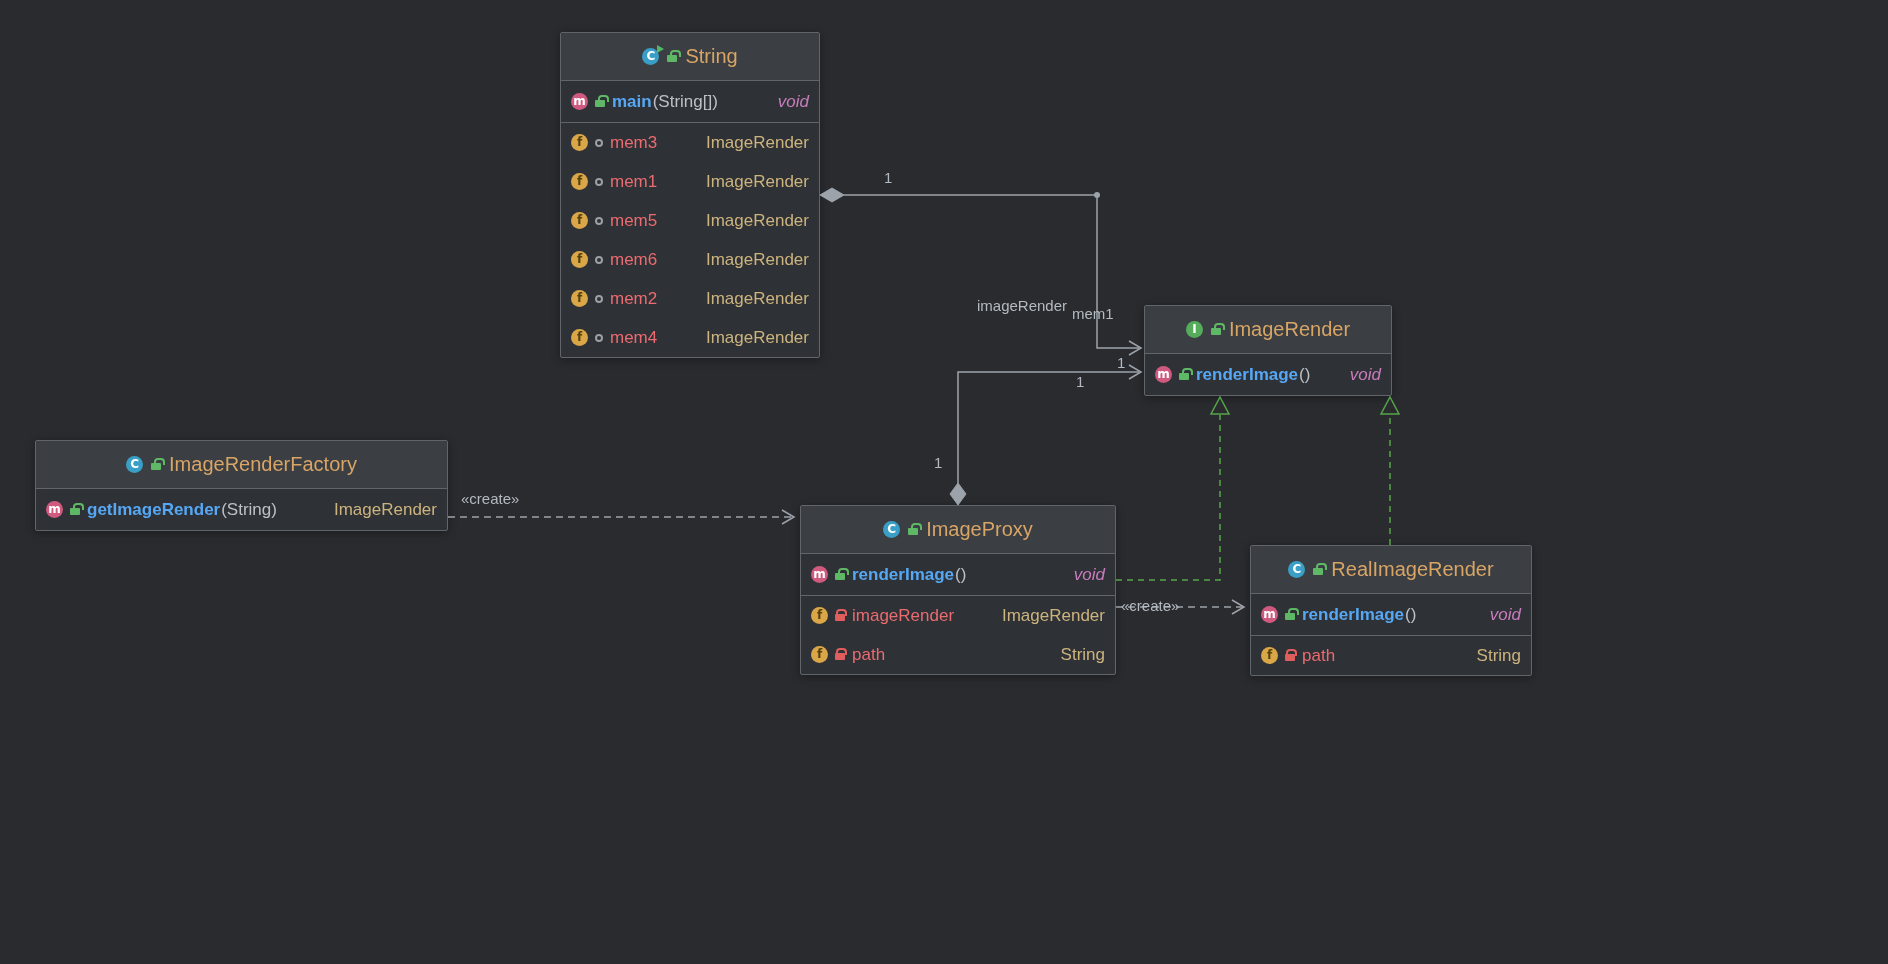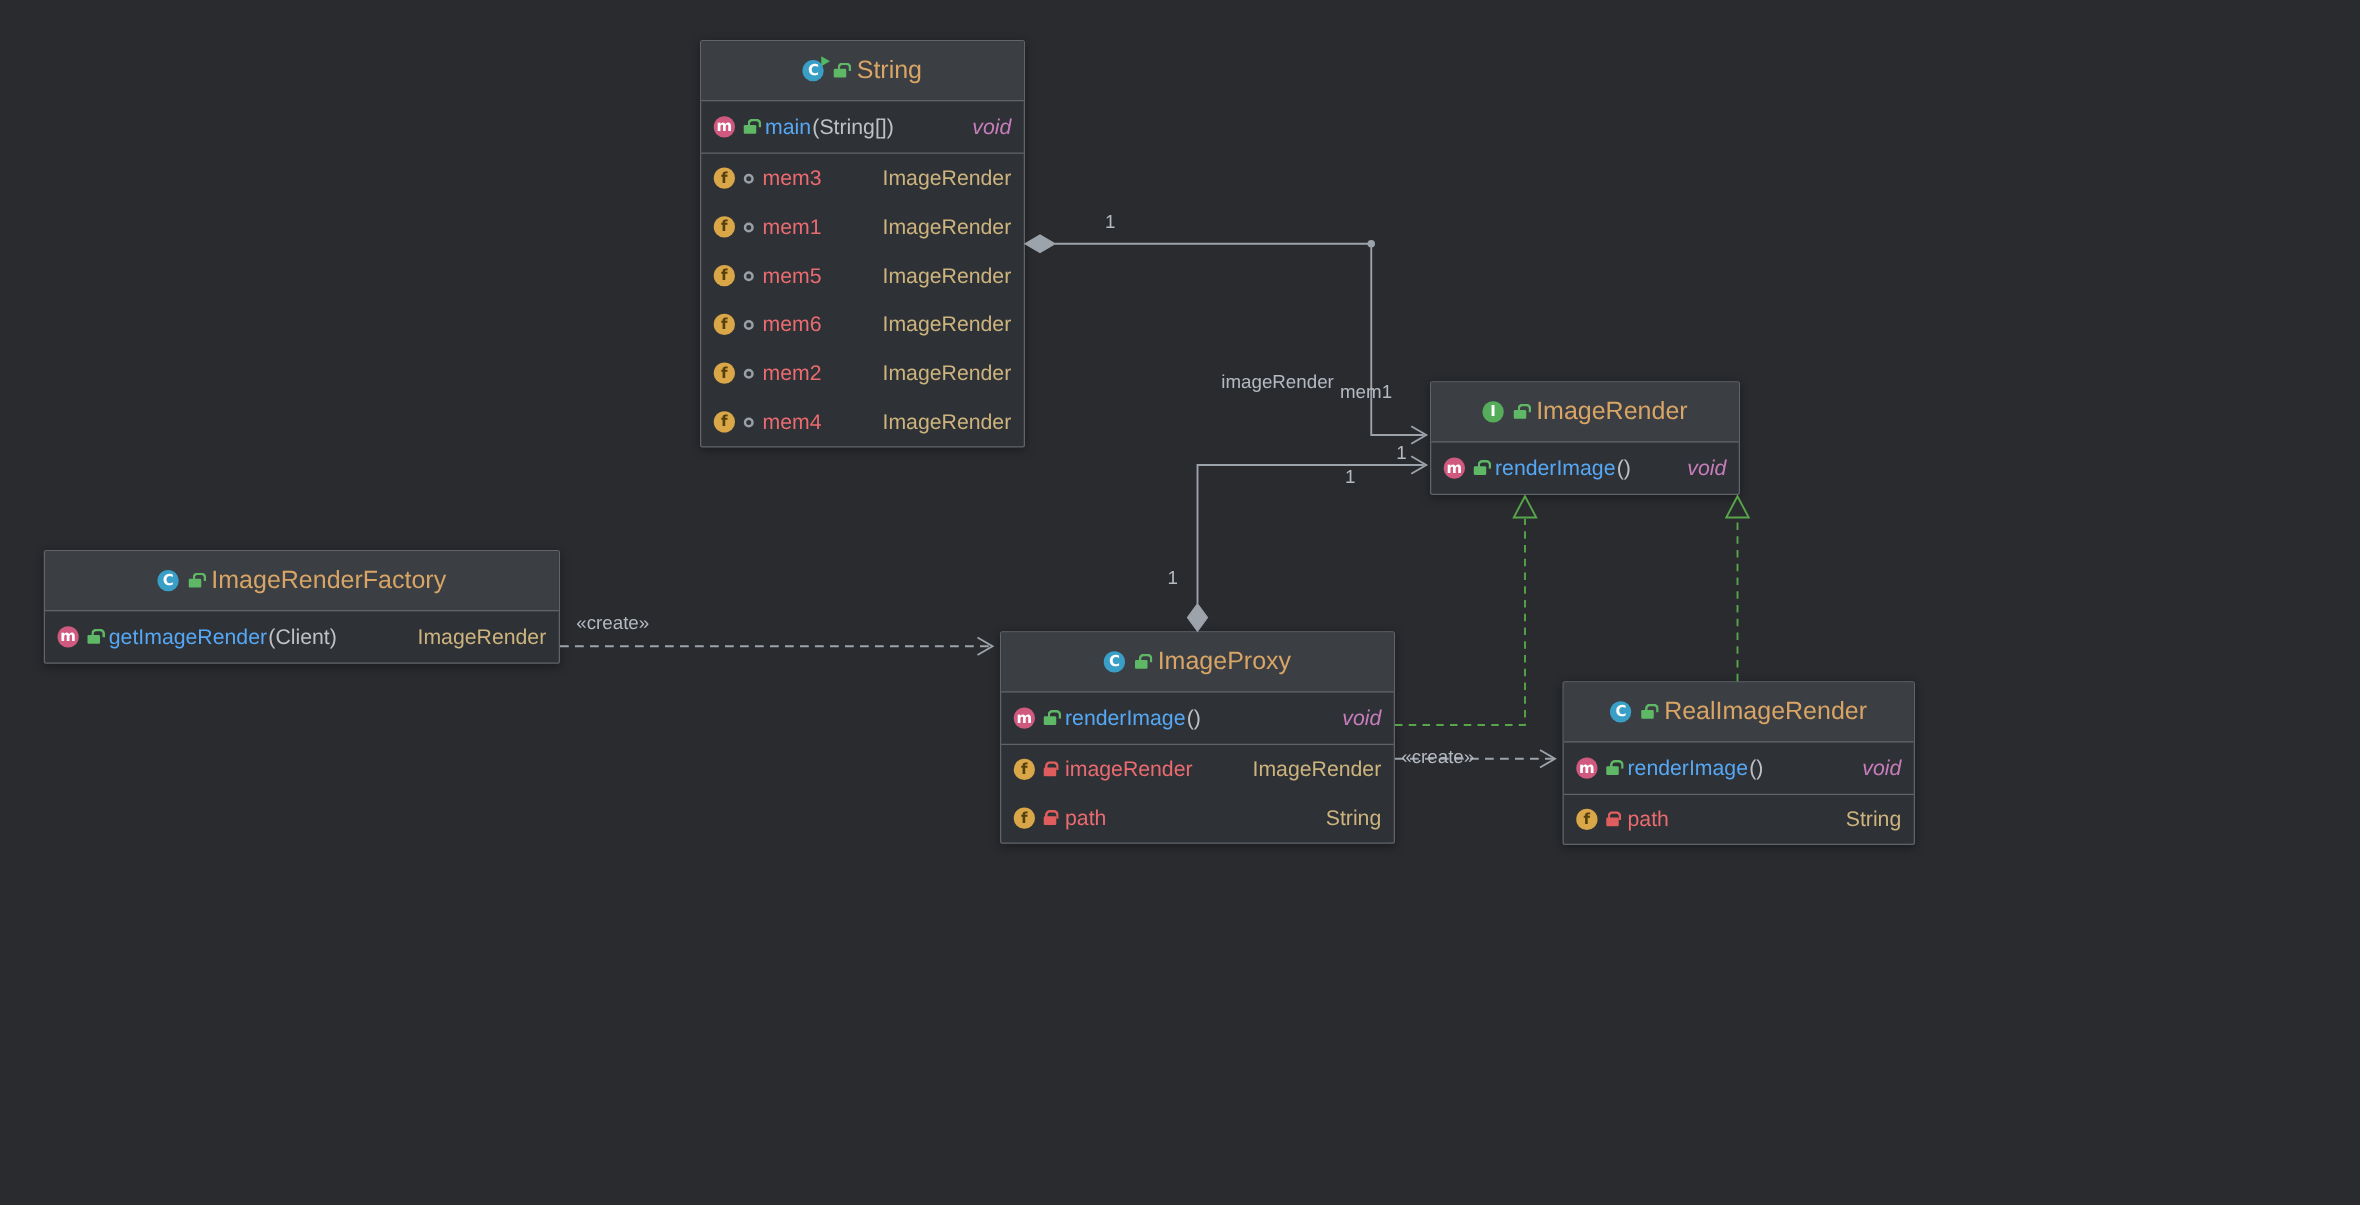--- a/index.html
+++ b/index.html
@@ -54,21 +54,21 @@
     width: 7px; height: 5px; border: 2px solid; border-bottom: none;
     border-radius: 4px 4px 0 0;
   }
   .lock.public { background: var(--lock-public, #5fb865); }
   .lock.public::before { border-color: var(--lock-public, #5fb865); left: 3px; }
   .lock.private { background: var(--lock-private, #e05d5d); }
   .lock.private::before { border-color: var(--lock-private, #e05d5d); left: 1px; }
   .visdot { width: 8px; height: 8px; border: 2px solid var(--vis-package, #9aa0a6); border-radius: 50%; flex: none; }
 
   .mname { color: var(--field, #ea6b70); white-space: nowrap; }
-  .method .mname { color: var(--method, #56a8f5); }
+  .method .mname { color: var(--method, #56a8f5); font-weight: bold; }
   .mparams { color: var(--param, #bdc1c6); margin-left: -6px; white-space: nowrap; }
   .mtype { margin-left: auto; color: var(--type, #cdb47e); white-space: nowrap; }
   .mtype.kw { color: var(--keyword, #c77dbb); font-style: italic; }
 
   .elabel { position: absolute; color: var(--label, #b4bac1); font-size: 15px; white-space: nowrap; }
 
   .solid-line { stroke: var(--line, #9da3ab); stroke-width: 1.5; fill: none; }
   .dash-line  { stroke: var(--line, #9da3ab); stroke-width: 1.5; fill: none; stroke-dasharray: 7 5; }
   .arrow-open { stroke: var(--line, #9da3ab); stroke-width: 1.5; fill: none; }
   .diamond { fill: var(--line, #9da3ab); stroke: var(--line, #9da3ab); }
@@ -137,21 +137,21 @@
 <div class="uml-class" style="left:35px;top:440px;width:413px;">
   <div class="uml-header">
     <span class="ic" style="background: rgb(58, 159, 198); color: rgb(255, 255, 255);">C</span>
     <span class="lock public"></span>
     <span>ImageRenderFactory</span>
   </div>
   <div class="uml-row method">
     <span class="ic" style="background: rgb(208, 89, 127); color: rgb(255, 255, 255);">m</span>
     <span class="lock public"></span>
     <span class="mname">getImageRender</span>
-    <span class="mparams">(Client)</span>
+    <span class="mparams">(String)</span>
     <span class="mtype">ImageRender</span>
   </div>
 </div>
 
 <div class="uml-class" style="left:1144px;top:305px;width:248px;">
   <div class="uml-header">
     <span class="ic" style="background: rgb(85, 173, 92); color: rgb(255, 255, 255);">I</span>
     <span class="lock public"></span>
     <span>ImageRender</span>
   </div>

